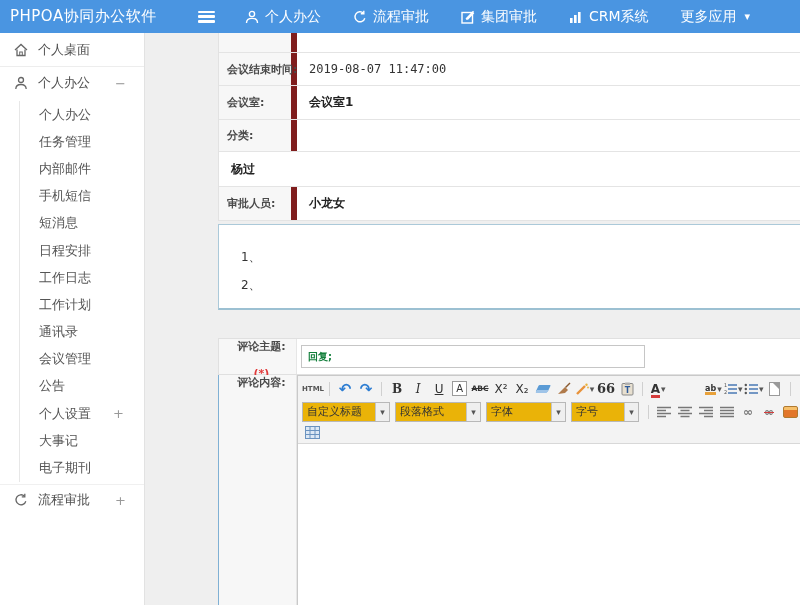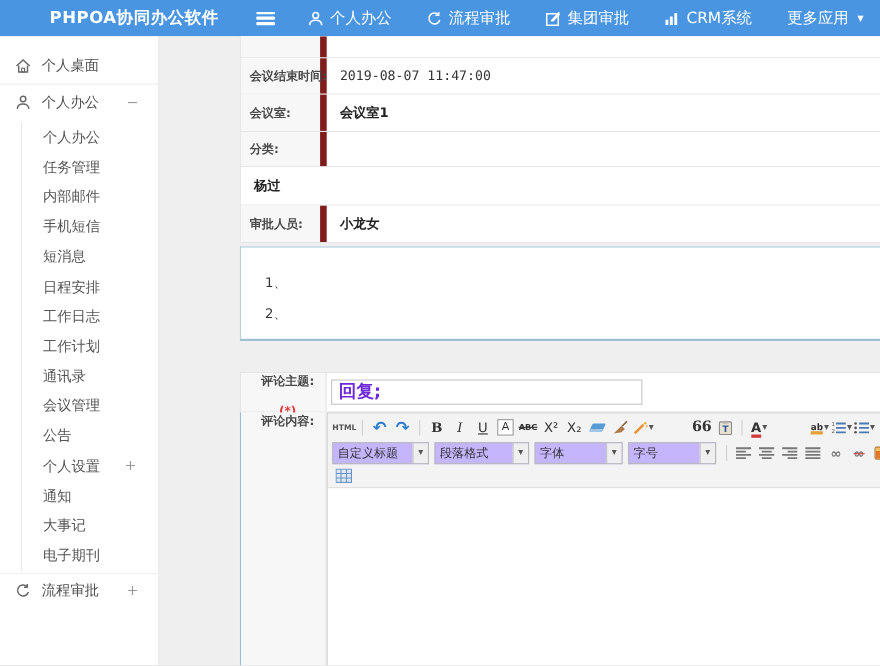--- a/index.html
+++ b/index.html
@@ -3,32 +3,32 @@
 <meta charset="utf-8">
 <style>
   * { margin:0; padding:0; box-sizing:border-box; }
   html,body { background:#dcdcdc; }
   body { font-family:"DejaVu Sans","Liberation Sans",sans-serif; }
   .screen { position:relative; width:800px; height:605px; overflow:hidden;
             background:#efefef; margin:0 auto; }
 
   
   .topbar { height:33px; background:#4a95e1; display:flex; align-items:center; color:#fff; }
-  .logo { width:162px; padding-left:10px; font-size:15px; font-weight:bold; letter-spacing:0.5px; white-space:nowrap;margin-left:35px; }
+  .logo { width:162px; padding-left:10px; font-size:15px; font-weight:normal; letter-spacing:0.5px; white-space:nowrap; }
   .hamburger { width:17px; height:12px; margin-left:36px; display:flex; flex-direction:column;
                justify-content:space-between; cursor:pointer; }
   .hamburger i { display:block; height:2.5px; background:#fff; border-radius:1px; }
   .topnav { display:flex; margin-left:30px; gap:32px; font-size:14px; align-items:center; }
   .topnav .navitem { display:flex; align-items:center; gap:6px; cursor:pointer; white-space:nowrap; }
   .topnav svg { display:block; }
   .caret-down { font-size:11px; margin-left:2px; }
 
   
   .page { display:flex; height:572px; }
-  .sidebar { width:145px; background:#fff; border-right:1px solid #e2e2e2; padding-top:10px;
+  .sidebar { width:145px; background:#fff; border-right:1px solid #e2e2e2; 
              font-size:13px; color:#4f4f4f; flex-shrink:0; }
   .gap { width:73px; background:#efefef; flex-shrink:0; }
   .main { flex:1; overflow:hidden; position:relative; }
   .main-inner { width:660px; }
 
   
   .side-item { display:flex; align-items:center; height:32px; padding:0 14px; cursor:pointer; }
   .side-item .lab { margin-left:10px; flex:1; }
   .side-item .toggle { color:#999; font-size:13px; padding-right:4px; }
   .side-item.desktop { border-bottom:1px solid #ededed; height:34px; }
@@ -55,58 +55,58 @@
   .minutes div { line-height:28px; }
 
   
   .comment { margin-top:28px; width:640px; }
   .c-row { display:flex; background:#fff; }
   .c-row .lbl { width:78px; flex-shrink:0; background:#f7f7f7; border-right:1px solid #e6e6e6;
                 display:flex; align-items:center; padding-left:8px; font-size:11px;
                 font-weight:bold; color:#4a4a4a; white-space:nowrap;flex-direction:column; }
   .c-row1 { height:37px; border:1px solid #e0e0e0; }
   .c-row1 .val { flex:1; display:flex; align-items:center; padding-left:4px; }
-  .c-row1 input { width:283px; height:23px; border:1px solid #c6c6c6; font-size:16px;
-                  font-weight:bold; color:#6d28d9; padding-left:6px;
+  .c-row1 input { width:344px; height:23px; border:1px solid #c6c6c6; font-size:10px;
+                  font-weight:bold; color:#15803d; padding-left:6px;
                   font-family:"DejaVu Sans","Liberation Sans",sans-serif; }
   .c-row2 { height:232px; border-left:1px solid #7fb0d4; align-items:stretch; }
   .c-row2 .lbl { justify-content:flex-start; }
   .c-row2 .editor-cell { flex:1; background:#fff; }
 
   
   .editor { width:562px; border:1px solid #c9c9c9; height:232px; display:flex; flex-direction:column; }
   .toolbar { background:#f3f3f3; border-bottom:1px solid #d8d8d8; padding:2px 4px 3px 4px; }
   .tb-row { display:flex; align-items:center; height:21px; gap:1px; }
   .tb-row + .tb-row { margin-top:2px; }
   .sep { width:1px; height:14px; background:#d0d0d0; margin:0 4px; flex-shrink:0; }
   .ti { min-width:20px; height:18px; display:inline-flex; align-items:center; justify-content:center;
         font-size:12px; color:#333; cursor:pointer; flex-shrink:0; }
   .ti.html { font-size:7px; font-weight:bold; color:#555; letter-spacing:0; }
   .ti.blue { color:#2d7dd2; font-size:15px; font-weight:bold; }
   .ti.b { font-family:"DejaVu Serif","Liberation Serif",serif; font-weight:bold; }
   .ti.i { font-family:"DejaVu Serif","Liberation Serif",serif; font-style:italic; }
   .ti.u { text-decoration:underline; }
   .ti.boxa { border:1px solid #9a9a9a; height:15px; min-width:15px; font-size:10px; background:#fff; margin:0 2px; }
   .ti.abc { font-size:7.5px; text-decoration:line-through; font-weight:bold; }
-  .ti.quote { font-family:"DejaVu Serif","Liberation Serif",serif; font-weight:bold; font-size:13px;margin-left:32px; }
+  .ti.quote { font-family:"DejaVu Serif","Liberation Serif",serif; font-weight:bold; font-size:13px; }
   .ti .mini-caret { font-size:9px; color:#555; margin-left:1px; }
   .eraser { display:block; width:12px; height:8px; background:#5b9bd5; border-bottom:3px solid #9fc4e8;
             transform:skewX(-25deg); border-radius:1px; }
   .fontA { position:relative; font-size:12px; font-weight:bold; }
   .fontA:after { content:""; position:absolute; left:0; right:0; bottom:-2px; height:3px; background:#d43c3c; }
   .marker-ab { font-size:8px; font-weight:bold; position:relative;margin-left:36px; }
   .marker-ab:after { content:""; position:absolute; left:0; right:0; bottom:-2px; height:3px; background:#e8a13a; }
   .page-icon { width:11px; height:14px; background:#fff; border:1px solid #9a9a9a; position:relative; }
   .page-icon:after { content:""; position:absolute; top:0; right:0; border:3px solid #9a9a9a;
                      border-left-color:transparent; border-bottom-color:transparent; }
   .img-icon { width:15px; height:12px; border:1px solid #b07a30; border-radius:2px;
               background:linear-gradient(#f7c06a 30%, #e2762a 30%); position:relative; }
   .monitor { width:16px; height:12px; background:#bcd2ea; border:2px solid #5f86b5; border-radius:2px; }
 
-  .sel { display:inline-flex; align-items:center; height:20px; border:1px solid #b8b8b8; background:#c4b5fd;
+  .sel { display:inline-flex; align-items:center; height:20px; border:1px solid #b8b8b8; background:#eab308;
          margin-right:4px; cursor:pointer; flex-shrink:0;justify-content:flex-end; }
   .sel .sel-label { font-size:11px; color:#333; padding:0 4px; flex:1; white-space:nowrap; overflow:hidden; }
   .sel .sel-btn { width:14px; height:100%; border-left:1px solid #c4c4c4; background:#efefef;
                   display:flex; align-items:center; justify-content:center; font-size:9px; color:#555; }
 
   .editor-body { flex:1; background:#fff; }
 </style>
 </head>
 <body>
 
@@ -219,23 +219,20 @@
         <div class="sub-item">
             <span>会议管理</span>
           </div>
         <div class="sub-item">
             <span>公告</span>
           </div>
         <div class="sub-item">
           <span>个人设置</span>
           <span class="toggle">+</span>
         </div>
-        <div class="sub-item">
-            <span>通知</span>
-          </div>
         <div class="sub-item">
             <span>大事记</span>
           </div>
         <div class="sub-item">
             <span>电子期刊</span>
           </div>
       </div>
 
       <div class="side-item process">
         <span class="side-icon">
@@ -380,21 +377,21 @@
                       <span class="sel-btn">▾</span>
                     </span>
                     <span class="sel" style="width:86px">
                       <span class="sel-label">段落格式</span>
                       <span class="sel-btn">▾</span>
                     </span>
                     <span class="sel" style="width:80px">
                       <span class="sel-label">字体</span>
                       <span class="sel-btn">▾</span>
                     </span>
-                    <span class="sel" style="width:80px">
+                    <span class="sel" style="width:68px">
                       <span class="sel-label">字号</span>
                       <span class="sel-btn">▾</span>
                     </span>
                     <i class="sep"></i>
                     <span class="ti">
                       <svg width="14" height="12" viewBox="0 0 14 12">
                           <path d="M0 1.5h14M0 4.5h9M0 7.5h14M0 10.5h9" stroke="#777" stroke-width="1.6"></path>
                         </svg>
                     </span>
                     <span class="ti">

